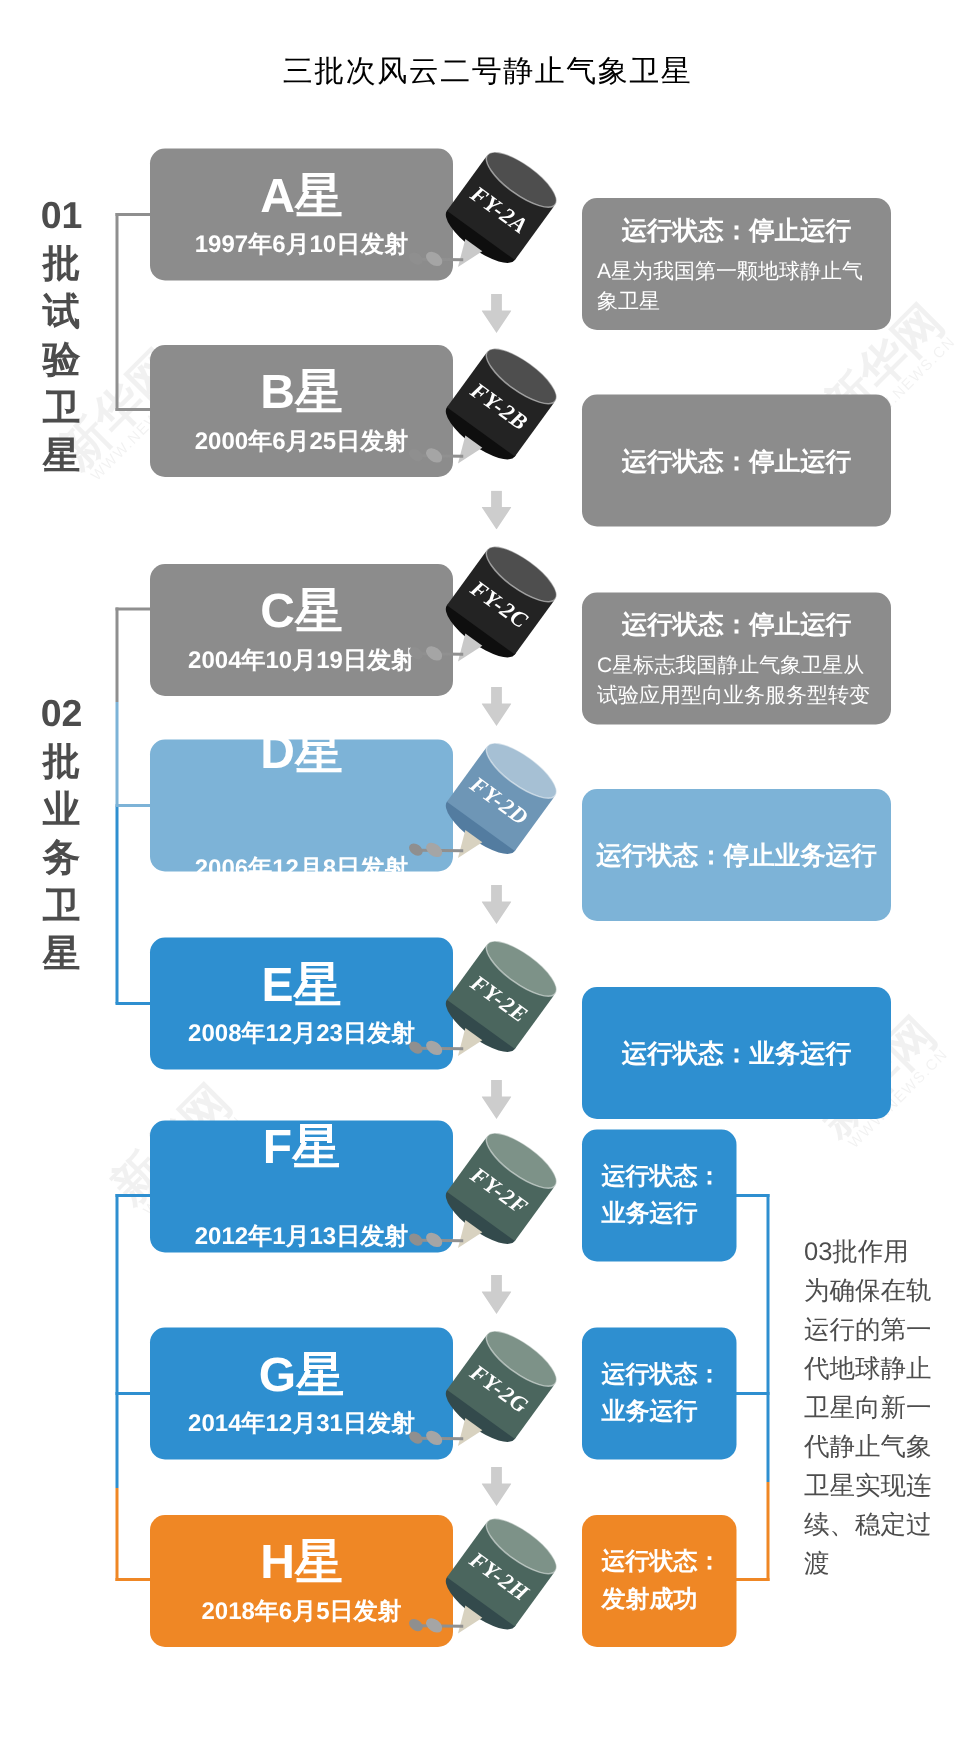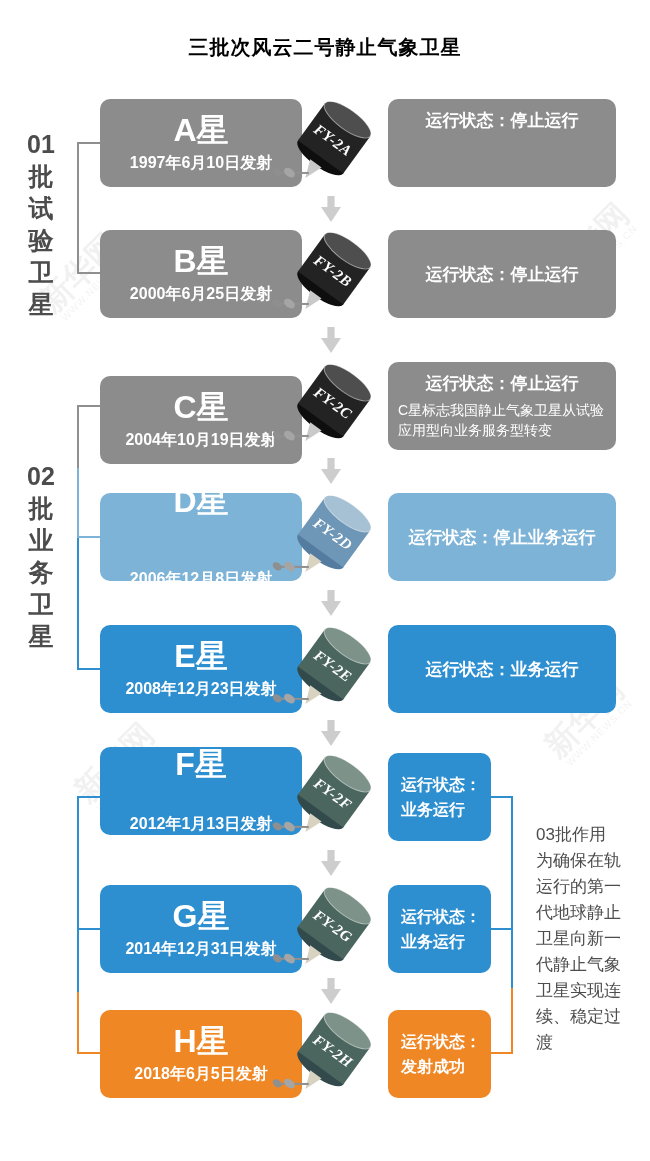--- a/index.html
+++ b/index.html
@@ -1,40 +1,40 @@
 <!DOCTYPE html>
 <html><head>
 <meta charset="utf-8">
 <style>
   html,body{margin:0;padding:0;background:#fff;}
   .canvas{position:relative;width:650px;height:1161px;background:#ffffff;overflow:hidden;
           font-family:"Liberation Sans","DejaVu Sans",sans-serif;}
   
   .page-title{position:absolute;top:34px;left:0;right:0;text-align:center;
-              font-size:20px;font-weight:bold;color:#000;letter-spacing:1px;}
+              font-size:20px;font-weight:normal;color:#000;letter-spacing:1px;}
   
   .wm{position:absolute;transform:rotate(-45deg);color:rgba(0,0,0,0.055);
       text-align:center;z-index:0;pointer-events:none;}
   .wm-main{font-size:32px;font-weight:bold;line-height:32px;}
   .wm-sub{font-size:10px;letter-spacing:1px;}
   
   .group-label{position:absolute;left:24px;width:34px;font-size:25px;font-weight:bold;
                color:#4c4c4c;line-height:32px;word-break:break-all;text-align:center;z-index:2;}
   
   .bl{position:absolute;z-index:1;}
   
   .box-name{position:absolute;left:100px;width:202px;height:88px;border-radius:10px;
             display:flex;flex-direction:column;align-items:center;justify-content:center;
             color:#fff;z-index:2;}
   .bn-title{font-size:32px;font-weight:bold;line-height:34px;}
   .bn-date{font-size:16px;font-weight:bold;margin-top:6px;}
   
   .box-status{position:absolute;left:388px;border-radius:10px;color:#fff;height:88px;
               box-sizing:border-box;z-index:2;}
-  .st-wide{width:228px;}
+  .st-wide{width:206px;margin-top:33px;}
   .st-narrow{width:103px;display:flex;flex-direction:column;justify-content:center;
              padding:0 8px 0 13px;font-size:16px;font-weight:bold;line-height:25px;}
   .st-center{display:flex;align-items:center;justify-content:center;
              font-size:17px;font-weight:bold;}
   .st-desc{padding:10px 10px 0 10px;}
   .st-desc .st-main{text-align:center;font-size:17px;font-weight:bold;margin-bottom:5px;}
   .st-desc .st-sub{font-size:14px;line-height:20px;text-align:left;}
   
   .c-gray{background:#8c8c8c;}
   .c-lb{background:#7db3d7;}
@@ -132,20 +132,21 @@
         <ellipse cx="30" cy="97" rx="6" ry="4" fill="#a5a5a5"></ellipse>
         <ellipse cx="20" cy="104" rx="5" ry="3.5" fill="#8f8f8f"></ellipse>
         <rect class="s-body" x="18" y="20" width="56" height="46"></rect>
         <ellipse class="s-top" cx="46" cy="20" rx="28" ry="10"></ellipse>
         <text class="s-label" x="46" y="50" text-anchor="middle">FY-2A</text>
       </g>
     </svg>
   </div>
   <div class="box-status st-wide st-desc c-gray" style="top:99px;">
     <div class="st-main">运行状态：停止运行</div>
+    <div class="st-sub">A星为我国第一颗地球静止气象卫星</div>
   </div>
 
   <div class="box-name c-gray" style="top:230px;">
     <div class="bn-title">B星</div>
     <div class="bn-date">2000年6月25日发射</div>
   </div>
   <div class="sat sat-dark" style="top:225px;">
     <svg width="92" height="106" viewBox="0 0 92 106">
       <g transform="rotate(36 46 50)">
         <ellipse class="s-bot" cx="46" cy="66" rx="28" ry="10"></ellipse>

